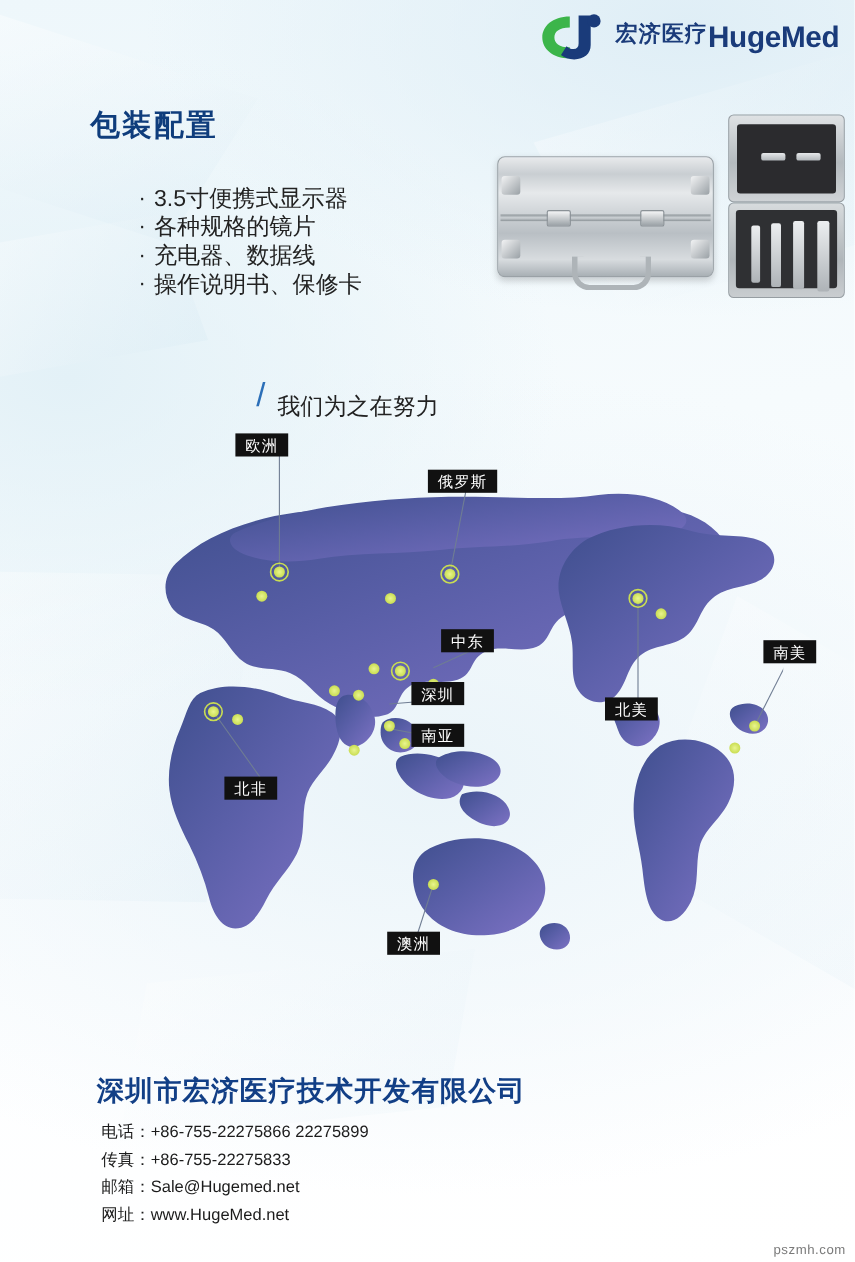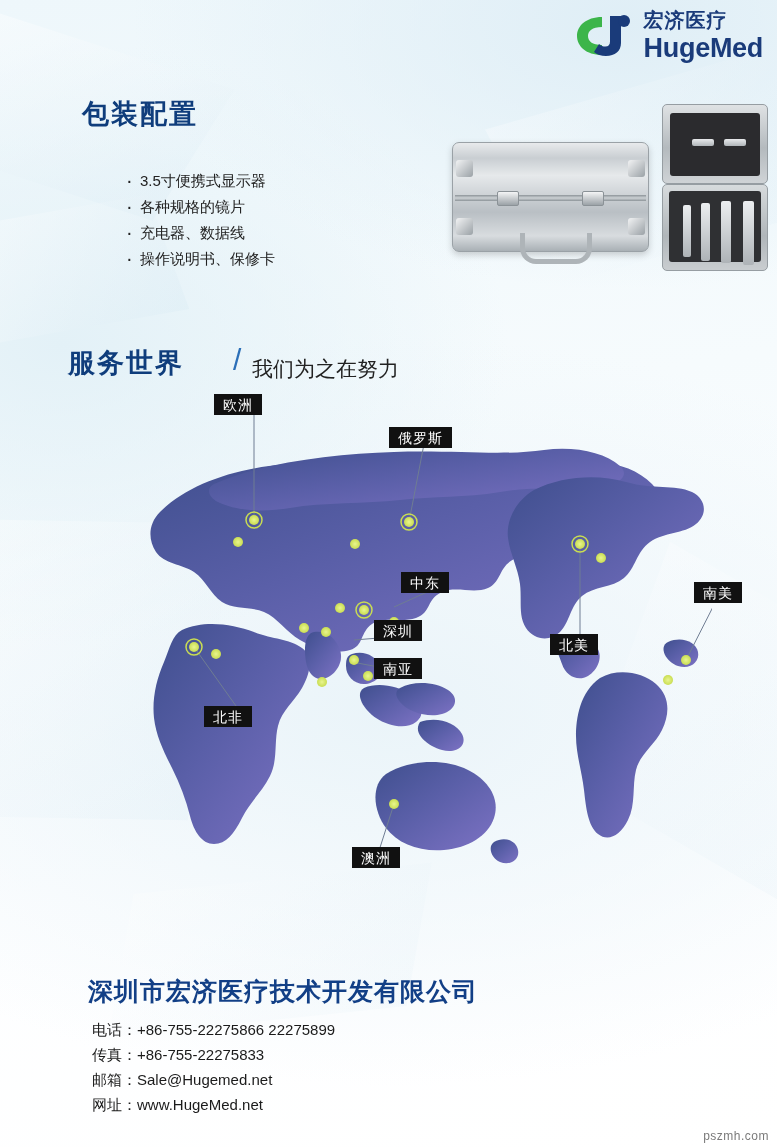--- a/index.html
+++ b/index.html
@@ -48,21 +48,20 @@
     align-items: center;
     gap: 10px;
   }
   .logo-mark {
     position: relative;
     width: 62px;
     height: 48px;
   }
   .logo-text {
     display: flex;
-    flex-direction: column;
     line-height: 1;
     justify-content: space-between;
   }
   .logo-cn {
     font-size: 20px;
     font-weight: bold;
     color: #1a3b7a;
     letter-spacing: 1px;
     margin-bottom: 5px;
   }
@@ -85,21 +84,21 @@
 
   .bullets {
     position: absolute;
     left: 84px;
     top: 152px;
     width: 360px;
   }
   .bullets li {
     list-style: none;
     position: relative;
-    font-size: 15px;
+    font-size: 21px;
     color: #222;
     line-height: 26px;
     padding-left: 16px;
     white-space: nowrap;
   }
   .bullets li:before {
     content: "·";
     position: absolute;
     left: 2px;
     top: -1px;
@@ -336,21 +335,20 @@
     <div class="co-base">
       <div class="co-base-in">
         <div class="blade b1"></div>
         <div class="blade b2"></div>
         <div class="blade b3"></div>
         <div class="blade b4"></div>
       </div>
     </div>
   </div>
 
-  <div class="sec-title" id="service-title">服务世界</div>
   <div class="slash">/</div>
   <div class="sub-title">我们为之在努力</div>
 
   <div class="map-wrap">
     <svg class="map-svg" viewBox="0 0 648 550">
       <defs>
         <linearGradient id="landgrad" x1="0" y1="0" x2="1" y2="1">
           <stop offset="0%" stop-color="#3f4f8e"></stop>
           <stop offset="45%" stop-color="#5a5fa8"></stop>
           <stop offset="100%" stop-color="#7d72c4"></stop>

